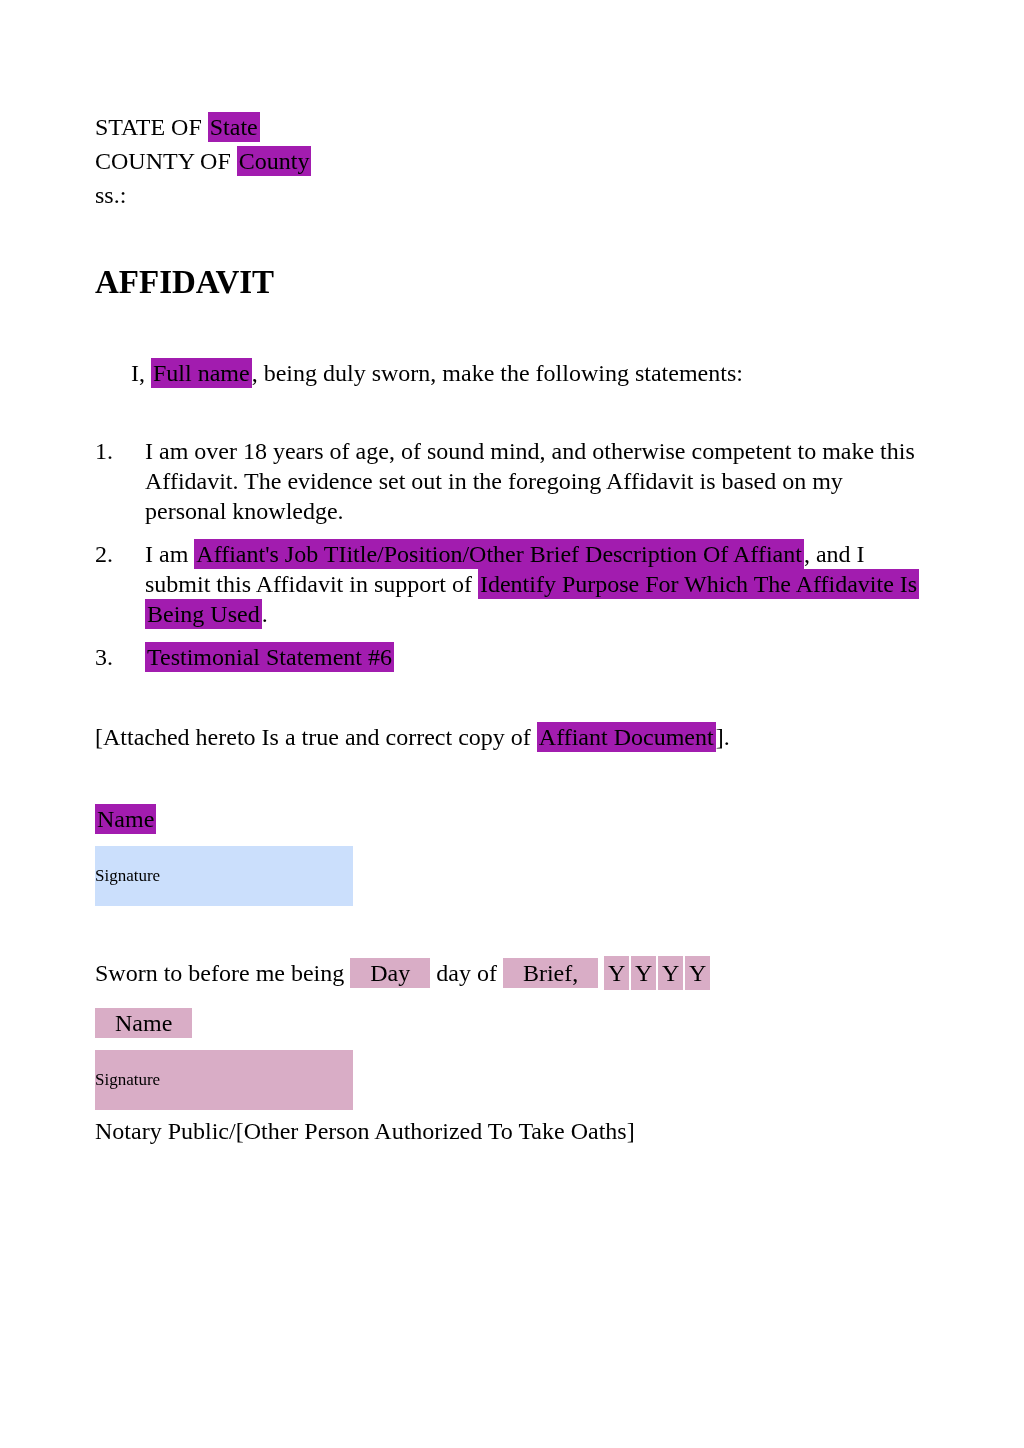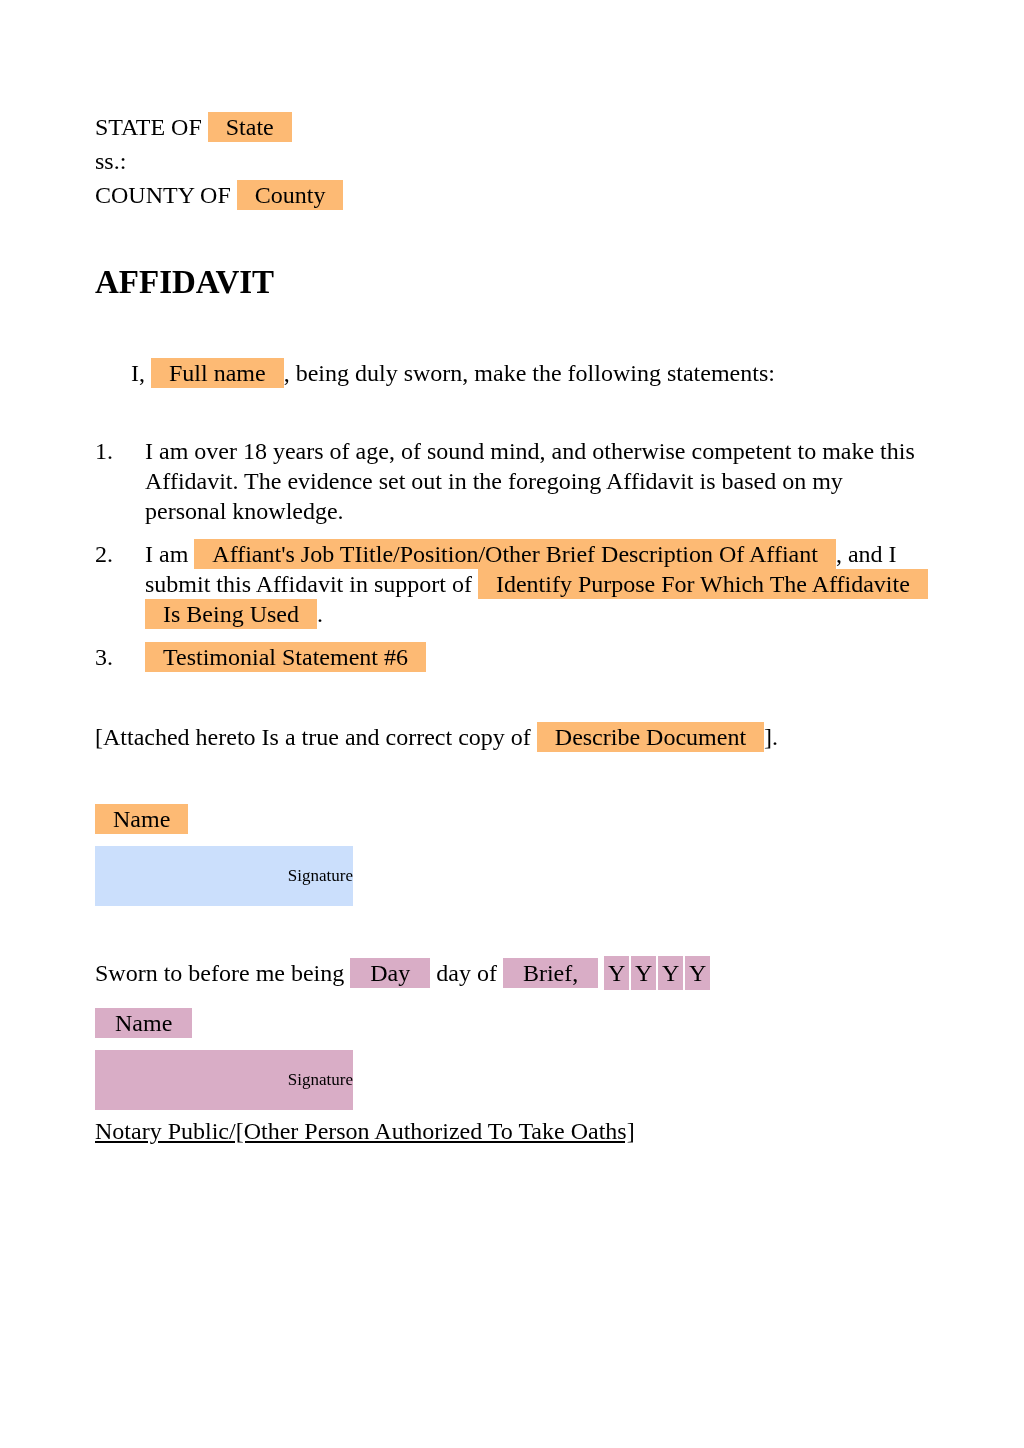--- a/index.html
+++ b/index.html
@@ -22,65 +22,65 @@
     font-weight: bold;
     line-height: 40px;
   }
   .intro { margin-top: 56px; line-height: 30px; margin-left: 36px; }
   .statements { margin-top: 48px; }
   .list-item { display: flex; line-height: 30px; }
   .list-item + .list-item { margin-top: 13px; }
   .num { flex: 0 0 22px; }
   .li-text { flex: 1 1 auto; margin-left: 28px; }
   .hl-blue {
-    background: #fdba74;
-    padding: 2px 18px;
+    background: #a21caf;
+    padding: 2px 2px;
     box-decoration-break: clone;
     -webkit-box-decoration-break: clone;
   }
   .hl-pink {
     background: #d9adc6;
     padding: 2px 20px;
     box-decoration-break: clone;
     -webkit-box-decoration-break: clone;
   }
   .or-line { margin-top: 54px; line-height: 30px; }
   .attached-line { margin-top: 50px; line-height: 30px; }
   .name-line { margin-top: 52px; line-height: 30px; }
   .name-line-2 { margin-top: 18px; line-height: 30px; }
   .sig-box {
     margin-top: 12px;
     width: 258px;
     height: 60px;
     display: flex;
     align-items: center;
-    justify-content: flex-end;
+    justify-content: flex-start;
     font-size: 17px;
   }
   .sig-box.blue { background: #cbdffc; }
   .sig-box.pink { background: #d9adc6; }
   .sworn-line { margin-top: 50px; line-height: 30px; }
   .year-cells { display: inline-flex; gap: 2px; vertical-align: baseline; }
   .year-cell {
     background: #d9adc6;
     width: 25px;
     display: inline-block;
     text-align: center;
     padding: 2px 0;
   }
-  .notary-title { margin-top: 6px; line-height: 30px; text-decoration: underline; }
+  .notary-title { margin-top: 6px; line-height: 30px; }
 </style>
 </head>
 <body>
 
 <div class="page">
 
   <div class="hdr-line"><span>STATE OF </span><span class="hl-blue">State</span></div>
+  <div class="hdr-line"><span>COUNTY OF </span><span class="hl-blue">County</span></div>
   <div class="hdr-line">ss.:</div>
-  <div class="hdr-line"><span>COUNTY OF </span><span class="hl-blue">County</span></div>
 
   <div class="doc-title">AFFIDAVIT</div>
 
   <div class="intro"><span>I, </span><span class="hl-blue">Full name</span><span>, being duly sworn, make the following statements:</span></div>
 
   <div class="statements">
 
     <div class="list-item">
       <span class="num">1.</span>
       <div class="li-text"><span>I am over 18 years of age, of sound mind, and otherwise competent to make this Affidavit. The evidence set out in the foregoing Affidavit is based on my personal knowledge.</span></div>
@@ -92,21 +92,21 @@
     </div>
 
     <div class="list-item">
       <span class="num">3.</span>
       <div class="li-text"><span class="hl-blue">Testimonial Statement #6</span></div>
     </div>
 
   </div>
 
 
-  <div class="attached-line"><span>[Attached hereto Is a true and correct copy of </span><span class="hl-blue">Describe Document</span><span>].</span></div>
+  <div class="attached-line"><span>[Attached hereto Is a true and correct copy of </span><span class="hl-blue">Affiant Document</span><span>].</span></div>
 
   <div class="name-line"><span class="hl-blue">Name</span></div>
 
   <div class="sig-box blue">
       <span>Signature</span>
     </div>
 
   <div class="sworn-line"><span>Sworn to before me being </span><span class="hl-pink">Day</span><span> day of </span><span class="hl-pink">Brief,</span><span>&nbsp;</span><span class="year-cells">
         <span class="year-cell">Y</span>
         <span class="year-cell">Y</span>

